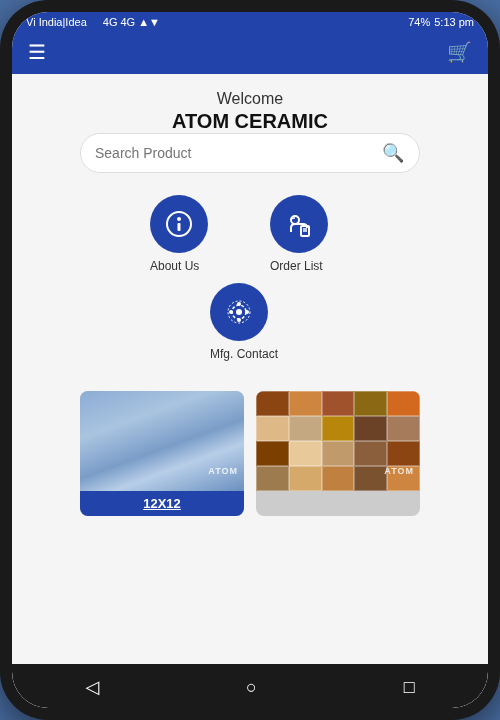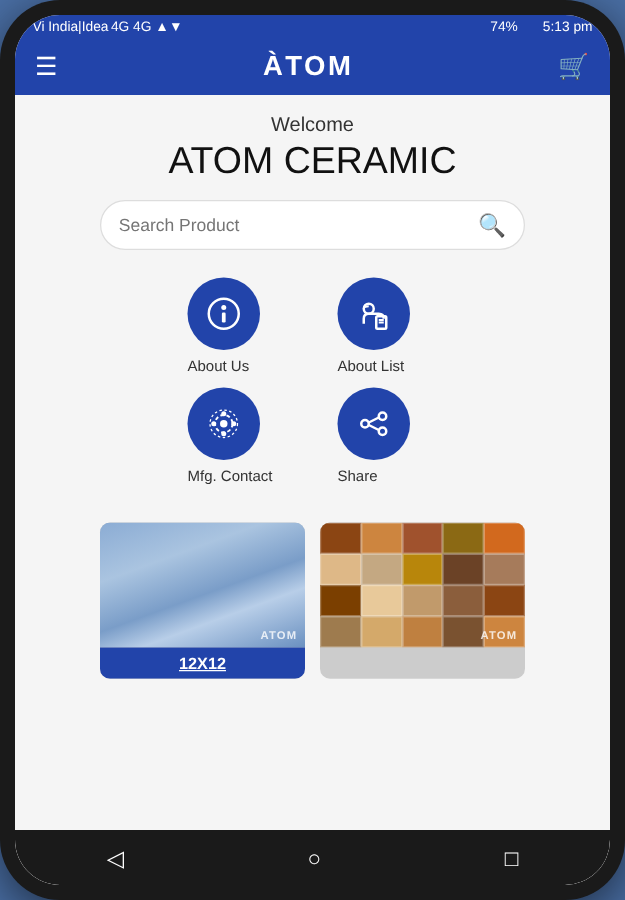--- a/index.html
+++ b/index.html
@@ -39,22 +39,22 @@
     
     .status-bar {
       background: #2244aa;
       color: #fff;
       font-size: 11px;
       padding: 4px 14px;
       display: flex;
       justify-content: space-between;
       align-items: center;
     }
-    .status-left { display: flex; align-items: center; gap: 2px; }
-    .status-right { display: flex; align-items: center; gap: 20px; }
+    .status-left { display: flex; align-items: center; gap: 16px; }
+    .status-right { display: flex; align-items: center; gap: 4px; }
 
     
     .top-nav {
       background: #2244aa;
       color: #fff;
       display: flex;
       align-items: center;
       justify-content: space-between;
       padding: 8px 16px 10px;
     }
@@ -72,24 +72,23 @@
       padding: 16px 16px 0;
       overflow-y: auto;
     }
 
     .welcome-text {
       font-size: 16px;
       color: #333;
       margin-bottom: 2px;
     }
     .company-name {
-      font-size: 30px;
-      font-weight: normal;
+      font-size: 20px;
+      font-weight: bold;
       color: #111;
-      margin-bottom: 14px;
     }
 
     
     .search-bar {
       width: 100%;
       max-width: 340px;
       display: flex;
       align-items: center;
       background: #fff;
       border-radius: 24px;
@@ -188,21 +187,21 @@
       background: #2244aa;
       color: #fff;
       font-size: 13px;
       font-weight: bold;
       text-align: center;
       padding: 5px;
       text-decoration: underline;
     }
     .atom-watermark {
       position: absolute;
-      bottom: 30px;
+      bottom: 40px;
       right: 6px;
       color: rgba(255,255,255,0.8);
       font-size: 9px;
       font-weight: bold;
       letter-spacing: 1px;
     }
 
     
     .bottom-nav {
       background: #1a1a1a;
@@ -251,23 +250,20 @@
         <span>4G 4G ▲▼</span>
       </div>
       <div class="status-right">
         <span>74%</span>
         <span>5:13 pm</span>
       </div>
     </div>
 
     <div class="top-nav">
       <span class="nav-menu-icon">☰</span>
-      <span class="nav-logo">
-        <span>ÀTOM</span>
-      </span>
       <span class="nav-cart">🛒</span>
     </div>
 
     <div class="main-content">
 
       <div class="welcome-text">Welcome</div>
       <div class="company-name">ATOM CERAMIC</div>
 
       <div class="search-bar">
         <input type="text" placeholder="Search Product" style="">
@@ -291,50 +287,38 @@
             <div class="icon-circle">
               <svg width="28" height="28" viewBox="0 0 28 28" fill="white">
                 <circle cx="10" cy="10" r="4" fill="none" stroke="white" stroke-width="2"></circle>
                 <path d="M6 10 Q6 8 10 8" stroke="white" stroke-width="1.5" fill="none"></path>
                 <path d="M6 22 L6 18 Q6 14 10 14 L18 14 Q22 14 22 18" stroke="white" stroke-width="2" fill="none"></path>
                 <rect x="16" y="16" width="8" height="10" rx="1" fill="none" stroke="white" stroke-width="2"></rect>
                 <line x1="18" y1="19" x2="22" y2="19" stroke="white" stroke-width="1.5"></line>
                 <line x1="18" y1="21" x2="22" y2="21" stroke="white" stroke-width="1.5"></line>
               </svg>
             </div>
-            <span class="icon-label">About List</span>
+            <span class="icon-label">Order List</span>
           </div>
         </div>
 
         <div class="icon-row">
           <div class="icon-item">
             <div class="icon-circle">
               <svg width="28" height="28" viewBox="0 0 28 28" fill="white">
                 <circle cx="14" cy="14" r="3" fill="white"></circle>
                 <circle cx="14" cy="14" r="7" fill="none" stroke="white" stroke-width="1.5" stroke-dasharray="3 2"></circle>
                 <circle cx="14" cy="14" r="11" fill="none" stroke="white" stroke-width="1" stroke-dasharray="2 2"></circle>
                 <circle cx="14" cy="6" r="2" fill="white"></circle>
                 <circle cx="14" cy="22" r="2" fill="white"></circle>
                 <circle cx="6" cy="14" r="2" fill="white"></circle>
                 <circle cx="22" cy="14" r="2" fill="white"></circle>
               </svg>
             </div>
             <span class="icon-label">Mfg. Contact</span>
-          </div>
-          <div class="icon-item">
-            <div class="icon-circle">
-              <svg width="28" height="28" viewBox="0 0 28 28" fill="white">
-                <circle cx="21" cy="8" r="3" fill="none" stroke="white" stroke-width="2"></circle>
-                <circle cx="7" cy="14" r="3" fill="none" stroke="white" stroke-width="2"></circle>
-                <circle cx="21" cy="20" r="3" fill="none" stroke="white" stroke-width="2"></circle>
-                <line x1="10" y1="13" x2="18" y2="9" stroke="white" stroke-width="2"></line>
-                <line x1="10" y1="15" x2="18" y2="19" stroke="white" stroke-width="2"></line>
-              </svg>
-            </div>
-            <span class="icon-label">Share</span>
           </div>
         </div>
       </div>
 
       <div class="product-grid">
 
         <div class="product-card">
           <div class="product-img-blue" style="background: linear-gradient(160deg, #8bacd4 0%, #aac4e0 30%, #7a9dc8 55%, #b8cee8 70%, #6a90c0 100%);">
           </div>
           <span class="atom-watermark">ATOM</span>

